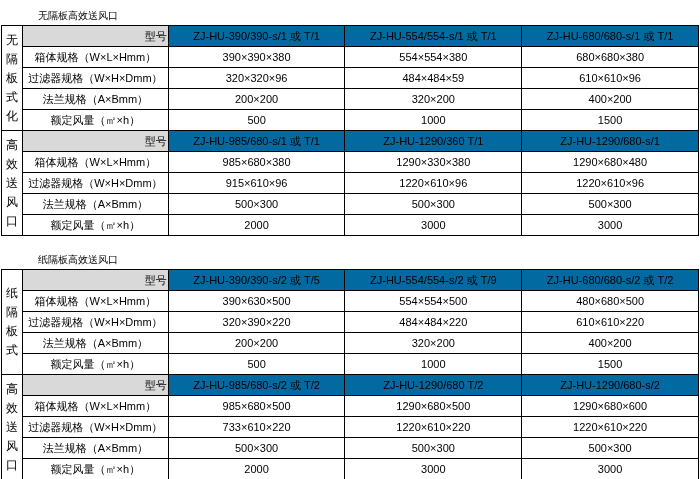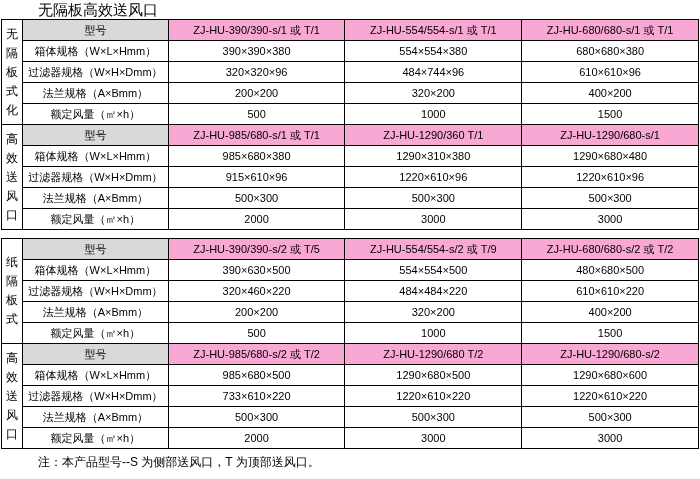--- a/index.html
+++ b/index.html
@@ -15,22 +15,22 @@
     color: #000000;
     overflow: hidden;
   }
   .page {
     position: relative;
     width: 700px;
     height: 479px;
     box-sizing: border-box;
   }
   .section-title {
-    font-size: 15px;
-    padding: 3px 0 2px 38px;
+    font-size: 10px;
+    padding: 9px 0 2px 38px;
     line-height: 14px;
     white-space: nowrap;
   }
   table.grid {
     border-collapse: collapse;
     width: 698px;
     margin: 0 0 0 1px;
     table-layout: fixed;
   }
   table.grid td {
@@ -52,25 +52,26 @@
   td.rowlabel {
     width: 142px;
     text-align: left;
     padding-left: 6px;
     font-size: 11px;
   }
   td.datacell {
     width: 173px;
   }
   td.header {
-    background: #f9a8d4;
+    background: #0369a1;
     font-weight: normal;
   }
   td.header.rowlabel {
     background: #d9d9d9;
+    text-align: right;
   }
   .note {
     padding: 6px 0 0 38px;
     font-size: 12px;
     line-height: 15px;
     white-space: nowrap;
   }
   .spacer {
     height: 8px;
   }
@@ -100,21 +101,21 @@
       </tr>
       <tr>
         <td class="rowlabel">箱体规格（W×L×Hmm）</td>
         <td class="datacell">390×390×380</td>
         <td class="datacell">554×554×380</td>
         <td class="datacell">680×680×380</td>
       </tr>
       <tr>
         <td class="rowlabel">过滤器规格（W×H×Dmm）</td>
         <td class="datacell">320×320×96</td>
-        <td class="datacell">484×744×96</td>
+        <td class="datacell">484×484×59</td>
         <td class="datacell">610×610×96</td>
       </tr>
       <tr>
         <td class="rowlabel">法兰规格（A×Bmm）</td>
         <td class="datacell">200×200</td>
         <td class="datacell">320×200</td>
         <td class="datacell">400×200</td>
       </tr>
       <tr>
         <td class="rowlabel">额定风量（㎡×h）</td>
@@ -132,21 +133,21 @@
             <div style="line-height: 19px; font-size: 12px;">口</div>
           </td>
         <td class="header rowlabel">型号</td>
         <td class="header datacell">ZJ-HU-985/680-s/1 或 T/1</td>
         <td class="header datacell">ZJ-HU-1290/360  T/1</td>
         <td class="header datacell">ZJ-HU-1290/680-s/1</td>
       </tr>
       <tr>
         <td class="rowlabel">箱体规格（W×L×Hmm）</td>
         <td class="datacell">985×680×380</td>
-        <td class="datacell">1290×310×380</td>
+        <td class="datacell">1290×330×380</td>
         <td class="datacell">1290×680×480</td>
       </tr>
       <tr>
         <td class="rowlabel">过滤器规格（W×H×Dmm）</td>
         <td class="datacell">915×610×96</td>
         <td class="datacell">1220×610×96</td>
         <td class="datacell">1220×610×96</td>
       </tr>
       <tr>
         <td class="rowlabel">法兰规格（A×Bmm）</td>
@@ -158,20 +159,21 @@
         <td class="rowlabel">额定风量（㎡×h）</td>
         <td class="datacell">2000</td>
         <td class="datacell">3000</td>
         <td class="datacell">3000</td>
       </tr>
     </tbody>
   </table>
 
   <div class="spacer"></div>
 
+  <div class="section-title">纸隔板高效送风口</div>
 
   <table class="grid">
     <tbody>
       <tr>
         <td class="sidecell" rowspan="5">
             <div style="line-height: 19px; font-size: 12px;">纸</div>
             <div style="line-height: 19px; font-size: 12px;">隔</div>
             <div style="line-height: 19px; font-size: 12px;">板</div>
             <div style="line-height: 19px; font-size: 12px;">式</div>
           </td>
@@ -181,21 +183,21 @@
         <td class="header datacell">ZJ-HU-680/680-s/2 或 T/2</td>
       </tr>
       <tr>
         <td class="rowlabel">箱体规格（W×L×Hmm）</td>
         <td class="datacell">390×630×500</td>
         <td class="datacell">554×554×500</td>
         <td class="datacell">480×680×500</td>
       </tr>
       <tr>
         <td class="rowlabel">过滤器规格（W×H×Dmm）</td>
-        <td class="datacell">320×460×220</td>
+        <td class="datacell">320×390×220</td>
         <td class="datacell">484×484×220</td>
         <td class="datacell">610×610×220</td>
       </tr>
       <tr>
         <td class="rowlabel">法兰规格（A×Bmm）</td>
         <td class="datacell">200×200</td>
         <td class="datacell">320×200</td>
         <td class="datacell">400×200</td>
       </tr>
       <tr>

